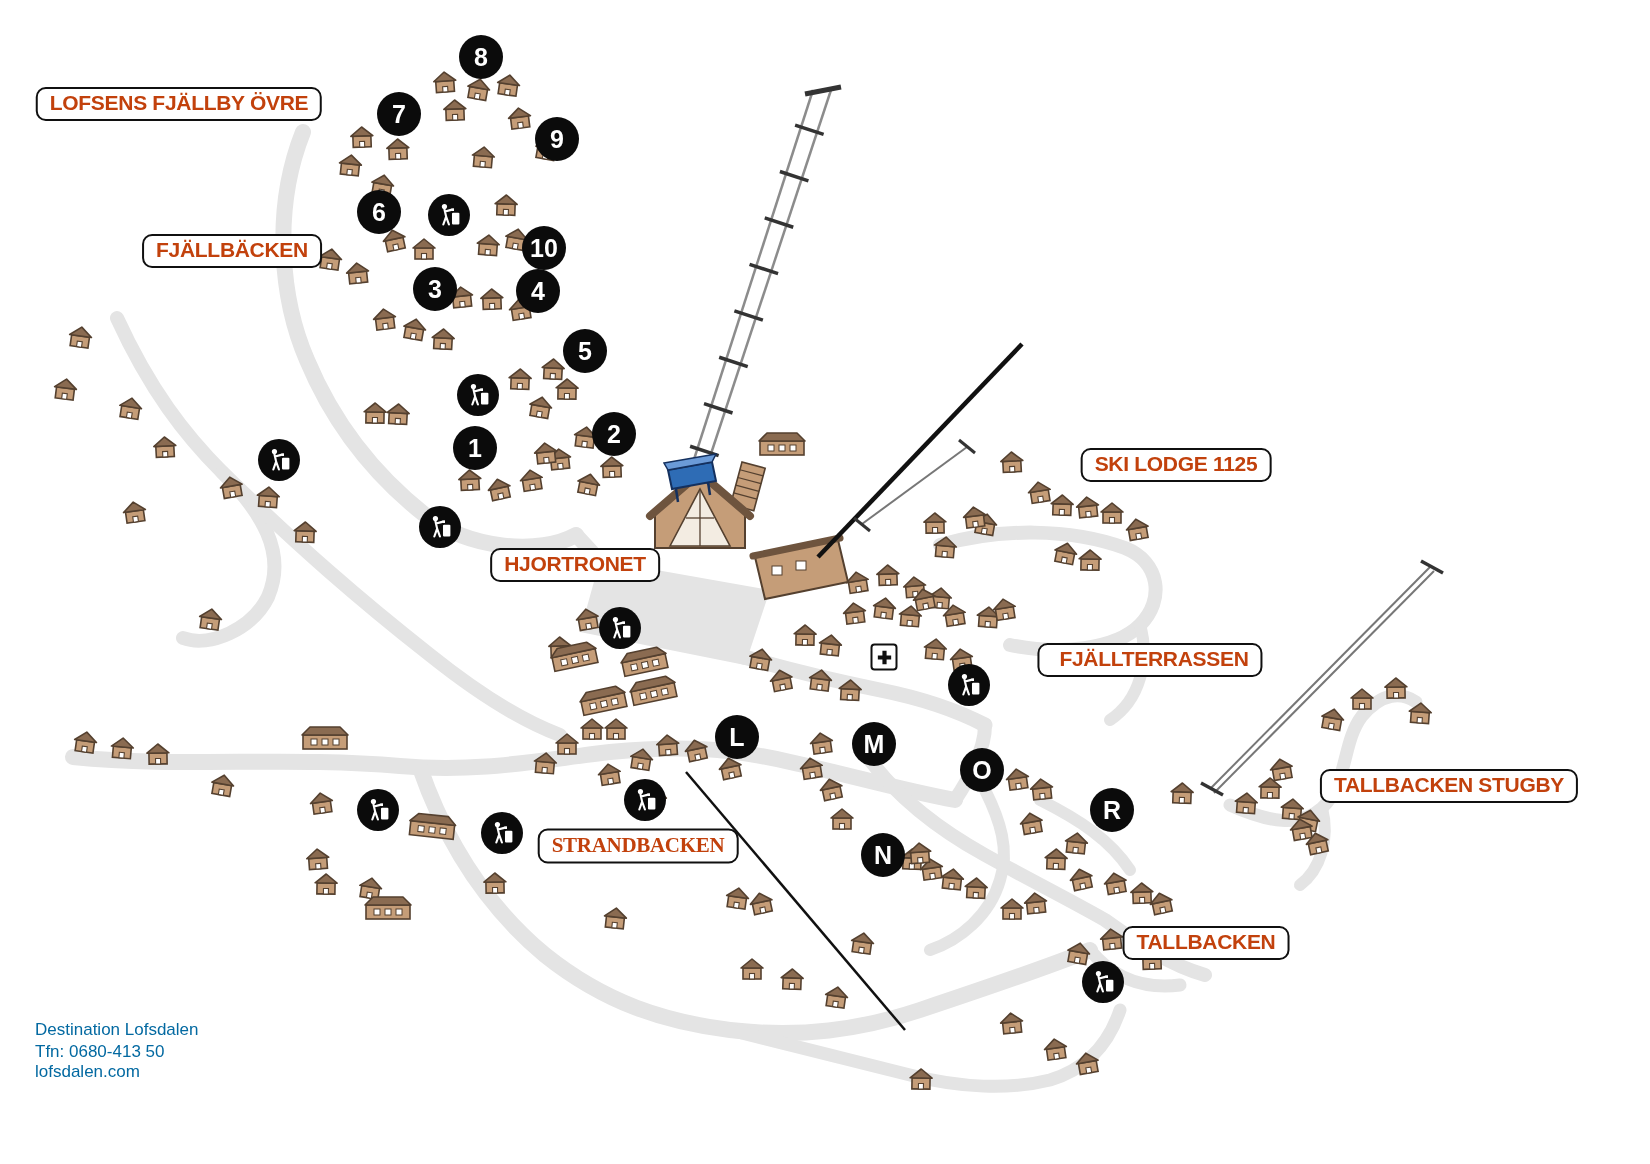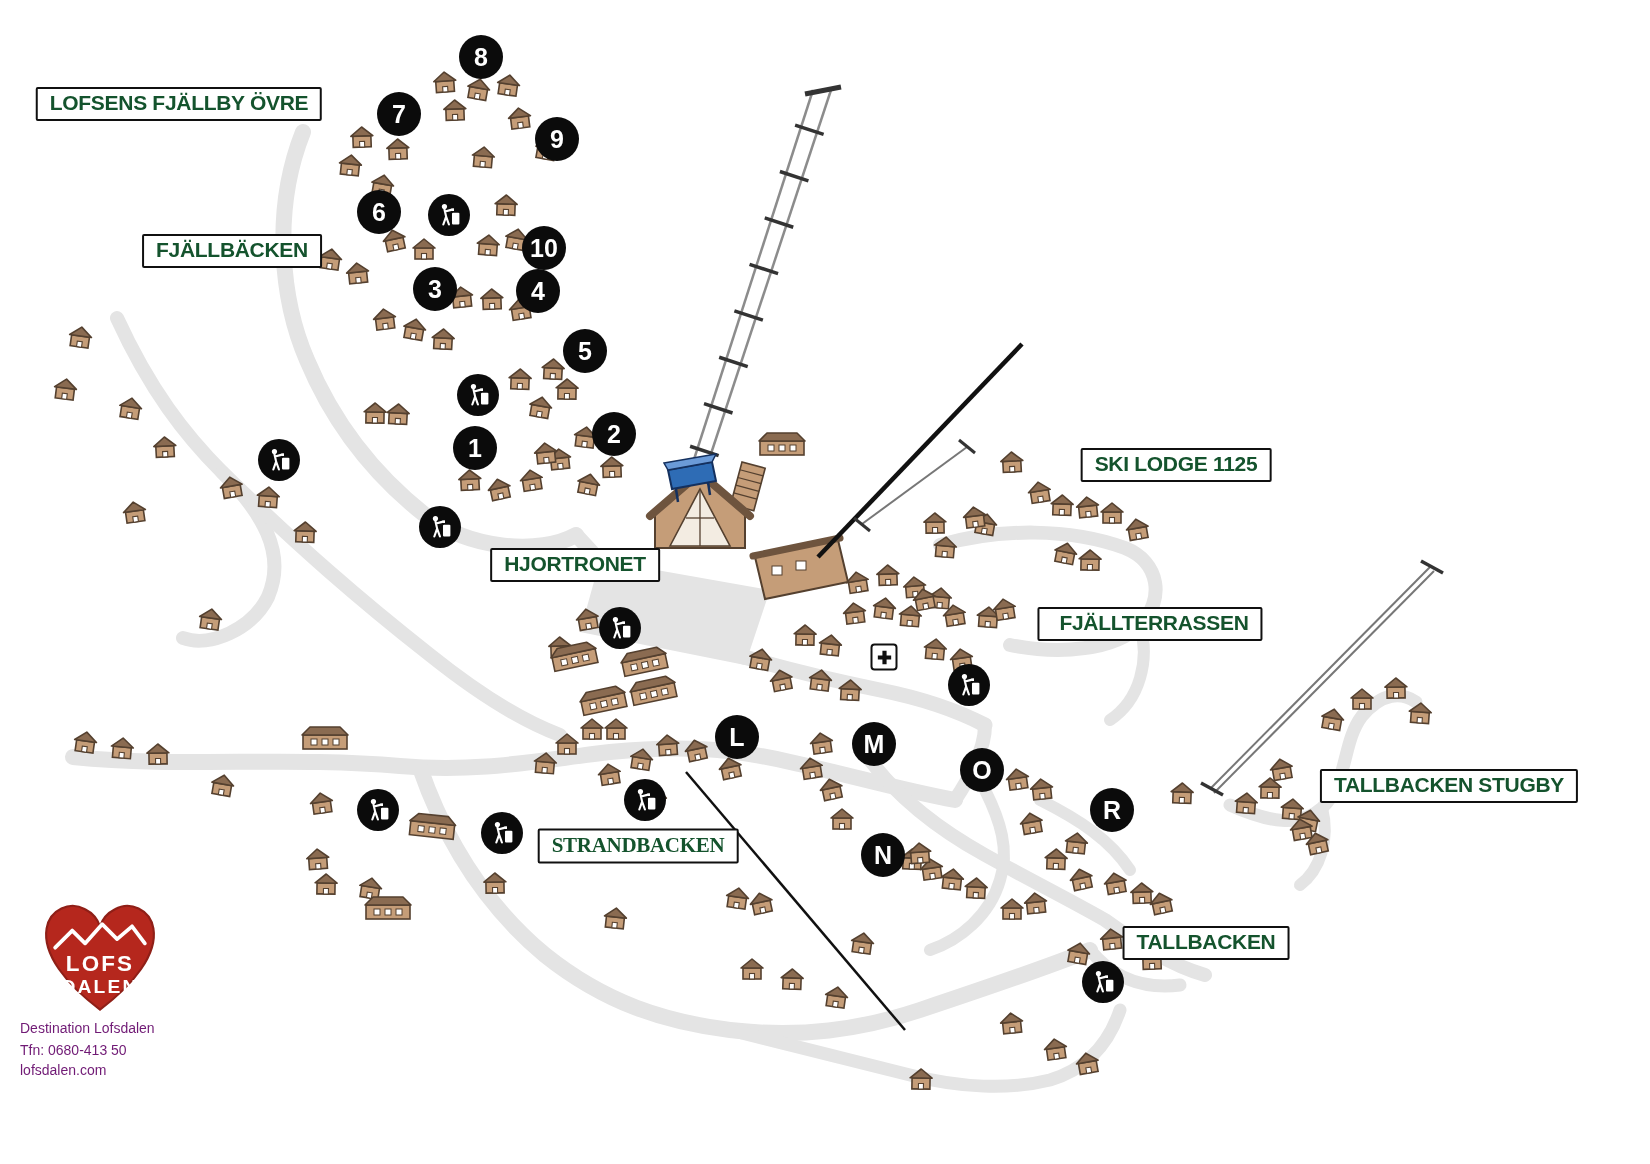--- a/index.html
+++ b/index.html
@@ -2,31 +2,31 @@
 <html><head>
 <meta charset="utf-8">
 <style>
   *{box-sizing:border-box}
   html,body{margin:0;padding:0;background:#fff}
   body{font-family:"Liberation Sans",sans-serif}
   #stage{position:relative;width:1650px;height:1164px;background:#ffffff;overflow:hidden}
   #base-svg{position:absolute;left:0;top:0;z-index:1}
   #overlay{position:absolute;left:0;top:0;width:100%;height:100%;z-index:10}
   .area-label{position:absolute;transform:translate(-50%,-50%);background:#fff;border:2.5px solid #101010;
-    border-radius:2px;padding:2px 12px 4px;font-size:21px;font-weight:700;letter-spacing:-0.3px;
-    white-space:nowrap;color:#14532d;z-index:30}
+    border-radius:10px;padding:2px 12px 4px;font-size:21px;font-weight:700;letter-spacing:-0.3px;
+    white-space:nowrap;color:#c2410c;z-index:30}
   .marker{position:absolute;transform:translate(-50%,-50%);width:44px;height:44px;border-radius:50%;
     background:#0b0b0b;color:#fff;display:flex;align-items:center;justify-content:center;
     font-size:25px;font-weight:700;z-index:25}
   .recycle{position:absolute;transform:translate(-50%,-50%);width:42px;height:42px;border-radius:50%;
     background:#0b0b0b;display:flex;align-items:center;justify-content:center;z-index:24}
   .firstaid{position:absolute;transform:translate(-50%,-50%);width:27px;height:27px;background:#fff;
     border:2.5px solid #101010;border-radius:4px;display:flex;align-items:center;justify-content:center;z-index:24}
   .logo-wrap{position:absolute;left:34px;top:890px;z-index:30}
-  .logo-footer-line{position:absolute;left:20px;font-size:14px;color:#701a75;z-index:30;white-space:nowrap}
+  .logo-footer-line{position:absolute;left:35px;font-size:17px;color:#0369a1;z-index:30;white-space:nowrap}
 </style>
 </head>
 <body>
 
 <div id="stage">
 
   <svg id="base-svg" width="1650" height="1164" viewBox="0 0 1650 1164">
     <defs>
       <g id="sym-house">
         <rect x="-9" y="-4" width="18" height="11" fill="#c59d78" stroke="#54402f" stroke-width="1.6"></rect>
@@ -271,21 +271,21 @@
       </g>
       <line x1="686" y1="772" x2="905" y2="1030" stroke="#111111" stroke-width="2.5"></line>
     </g>
   </svg>
 
   <div id="overlay">
       <div class="area-label" style="left: 179px; top: 104px;">LOFSENS FJÄLLBY ÖVRE</div>
       <div class="area-label" style="left: 232px; top: 251px;">FJÄLLBÄCKEN</div>
       <div class="area-label" style="left: 575px; top: 565px;">HJORTRONET</div>
       <div class="area-label" style="left: 1176px; top: 465px;">SKI LODGE 1125</div>
-      <div class="area-label" style="left: 1150px; top: 624px; padding-left: 20px;">FJÄLLTERRASSEN</div>
+      <div class="area-label" style="left: 1150px; top: 660px; padding-left: 20px;">FJÄLLTERRASSEN</div>
       <div class="area-label" style="left: 638px; top: 846px; font-family: Liberation Serif, serif;">STRANDBACKEN</div>
       <div class="area-label" style="left: 1206px; top: 943px;">TALLBACKEN</div>
       <div class="area-label" style="left: 1449px; top: 786px;">TALLBACKEN STUGBY</div>
       <div class="marker" style="left: 481px; top: 57px;">8</div>
       <div class="marker" style="left: 399px; top: 114px;">7</div>
       <div class="marker" style="left: 557px; top: 139px;">9</div>
       <div class="marker" style="left: 379px; top: 212px;">6</div>
       <div class="marker" style="left: 544px; top: 227px; margin-top: 21px;">10</div>
       <div class="marker" style="left: 435px; top: 289px;">3</div>
       <div class="marker" style="left: 538px; top: 291px;">4</div>
@@ -377,25 +377,17 @@
           <rect x="14.2" y="9.5" width="6.6" height="10.5" rx="1" fill="#fff"></rect>
         </svg>
       </div>
       <div class="firstaid" style="left: 884px; top: 657px;">
         <svg viewBox="0 0 24 24" width="20" height="20">
           <path d="M12,4 V20 M4,12 H20" stroke="#101010" stroke-width="5"></path>
         </svg>
       </div>
     </div>
 
-  <div class="logo-wrap">
-    <svg width="132" height="126" viewBox="0 0 120 118">
-      <path d="M60,112 C28,88 6,60 10,36 C13,18 32,10 46,18 C54,22 58,28 60,34 C62,28 66,22 74,18 C88,10 107,18 110,36 C114,60 92,88 60,112 Z" fill="#b5271d" stroke="#8f1f17" stroke-width="2"></path>
-      <path d="M18,54 L34,38 L46,50 L62,32 L76,46 L90,34 L102,50" fill="none" stroke="#ffffff" stroke-width="3.5" stroke-linejoin="round" stroke-linecap="round"></path>
-      <text x="60" y="76" text-anchor="middle" fill="#ffffff" font-size="21" font-weight="bold" letter-spacing="2" font-family="Liberation Sans, sans-serif">LOFS</text>
-      <text x="60" y="96" text-anchor="middle" fill="#ffffff" font-size="18" font-weight="bold" letter-spacing="2" font-family="Liberation Sans, sans-serif">DALEN</text>
-    </svg>
-  </div>
   <div class="logo-footer-line" style="top:1020px">Destination Lofsdalen</div>
   <div class="logo-footer-line" style="top:1042px">Tfn: 0680-413 50</div>
   <div class="logo-footer-line" style="top:1062px">lofsdalen.com</div>
 
 </div>
 
 </body></html>

